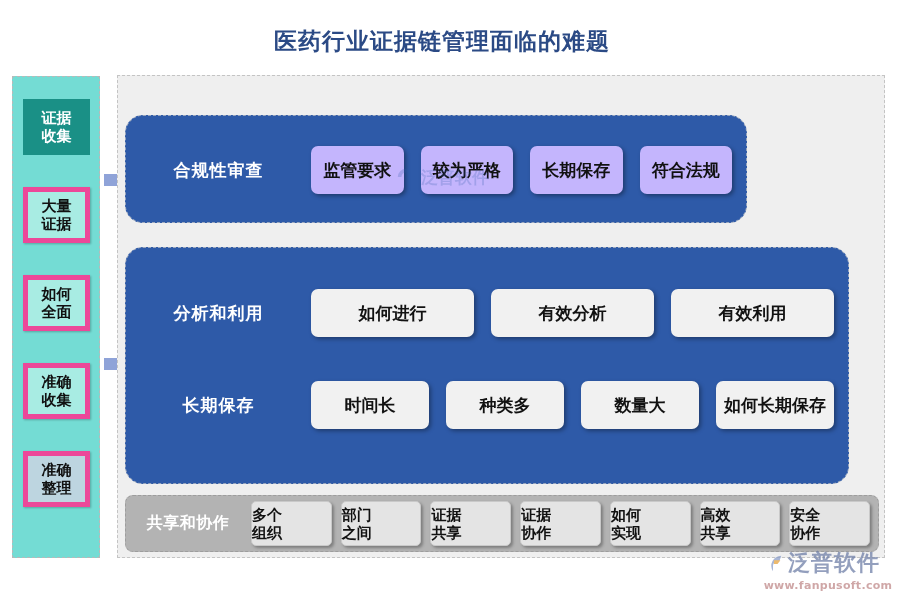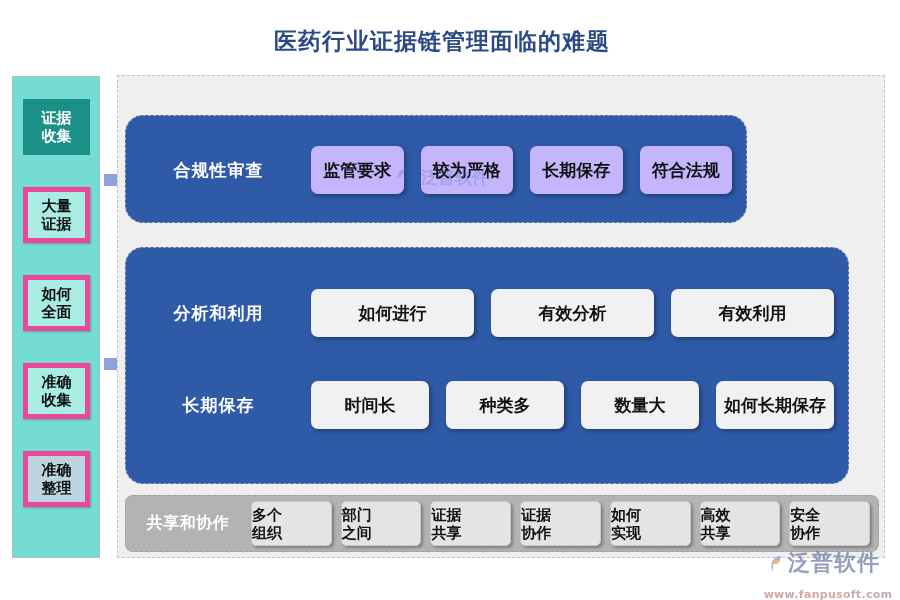--- a/index.html
+++ b/index.html
@@ -217,21 +217,21 @@
     align-items: center;
     gap: 4px;
   }
   .logo .logo-name {
     font-size: 22px;
     font-weight: bold;
     color: #6f7fa8;
     letter-spacing: 1px;
   }
   .logo .logo-url {
-    margin-top: 10px;
+    margin-top: 1px;
     font-size: 11px;
     font-weight: bold;
     color: #c08a8a;
     text-align: center;
     letter-spacing: 0.3px;
   }
   .swoosh { width: 22px; height: 22px; flex: none; }
 </style>
 </head>
 <body>

